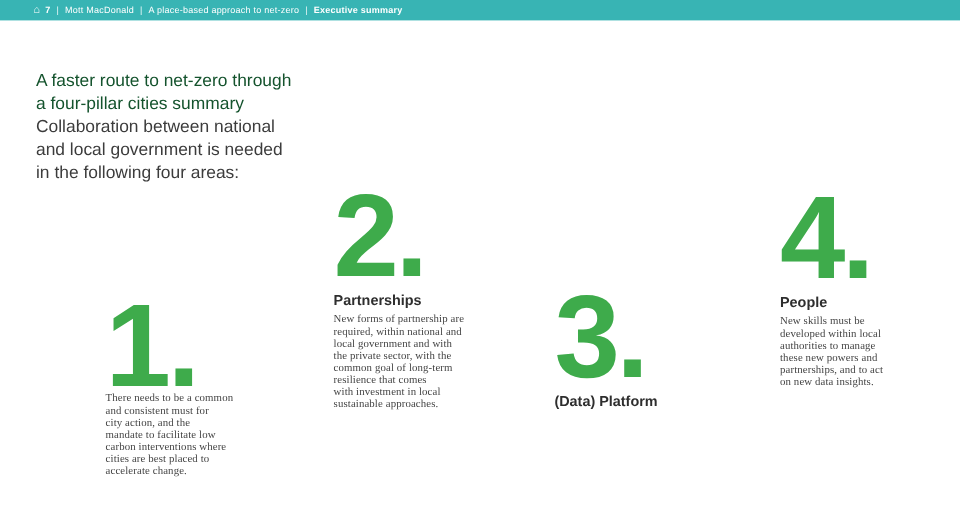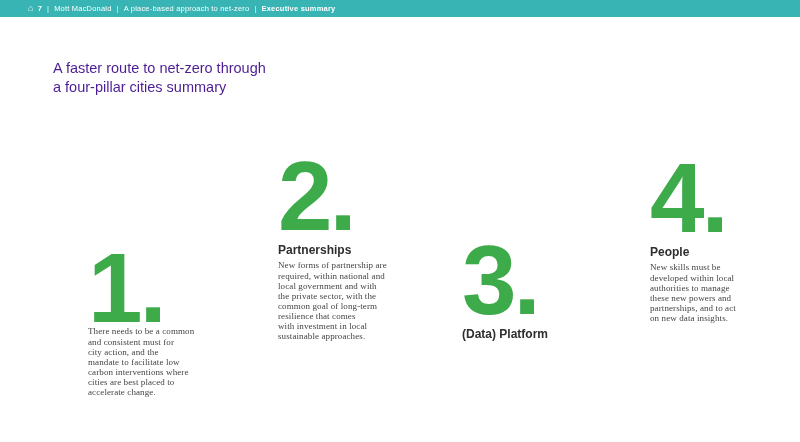--- a/index.html
+++ b/index.html
@@ -24,21 +24,21 @@
   }
   .topbar .sep{margin:0 5px;opacity:.9;}
   .topbar .b{font-weight:bold;}
   .home{margin-right:4px;font-size:9px;line-height:1;}
   
   .intro{
     position:absolute;left:30px;top:59px;
     font-size:14.5px;line-height:19px;
     color:#3c3c3c;
   }
-  .title{color:#4c1d95;margin-left:23px;}
+  .title{color:#14532d;}
   .title b{font-weight:normal;}
   .subtitle{white-space:pre-line;}
   
   .pillar{position:absolute;width:160px;}
   .num{
     font-size:98px;font-weight:bold;
     color:#3eab4b;line-height:0.78;
     letter-spacing:-3px;
   }
   .ph{
@@ -68,20 +68,23 @@
   <span>A place-based approach to net-zero</span>
   <span class="sep">|</span>
   <span class="b">Executive summary</span>
 </div>
 
 <div class="intro">
   <div class="title">
     <span>A faster route to net-zero through</span><br>
     <span>a </span><b>four-pillar</b><span> cities summary</span>
   </div>
+  <div class="subtitle">Collaboration between national
+and local government is needed
+in the following four areas:</div>
 </div>
 
 <div class="pillar p1">
   <div class="num">1.</div>
   <div class="pb">There needs to be a common
 and consistent must for
 city action, and the
 mandate to facilitate low
 carbon interventions where
 cities are best placed to

